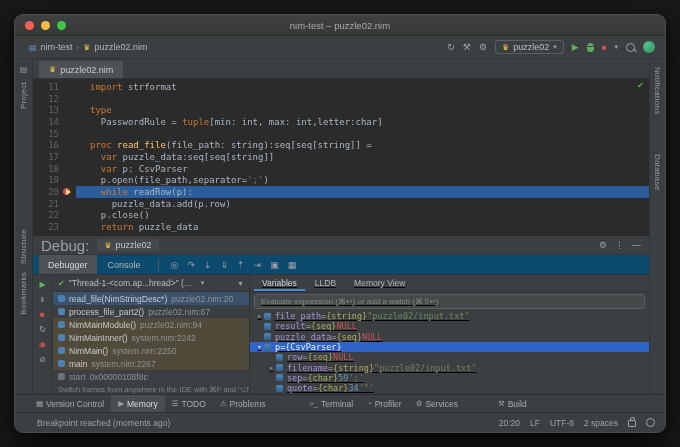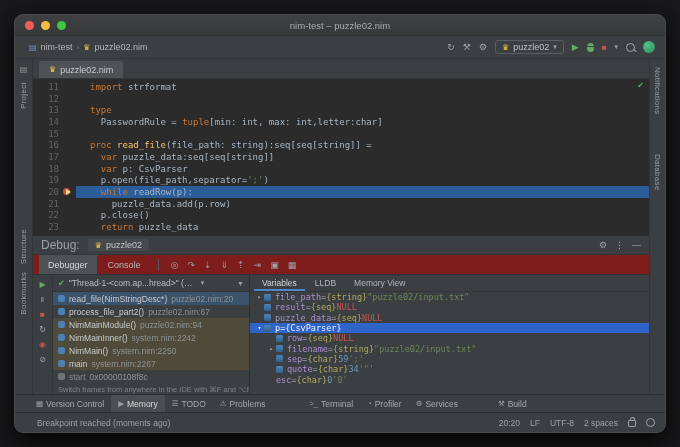--- a/index.html
+++ b/index.html
@@ -48,45 +48,45 @@
   .gmark{width:14px;flex:0 0 auto;position:relative;height:100%;}
   .codewrap{flex:1;white-space:pre;color:#a9b7c6;height:100%;display:flex;align-items:center;padding-left:14px;text-align:center;}
   .exec .codewrap{background:#2b5d9b;}
   .bpdot{position:absolute;left:1px;top:2px;width:7px;height:7px;border-radius:50%;background:#c75450;}
   .execarrow{position:absolute;left:4px;top:3px;width:0;height:0;border-left:5px solid #ffdc7a;border-top:3px solid transparent;border-bottom:3px solid transparent;}
   .c-kw{color:#cc7832}.c-fn{color:#ffc66b}.c-pl{color:#a9b7c6}.c-str{color:#6a8759}.c-num{color:#6897bb}.c-null{color:#c75450}
   .inspectok{position:absolute;top:2px;right:5px;color:#5fad65;font-size:8px;}
   
   .debug{flex:1;display:flex;flex-direction:column;background:#3c3f41;border-top:1px solid #27292b;min-height:0;}
   .debug-header{height:18px;display:flex;align-items:center;padding:0 8px;gap:8px;flex:0 0 auto;}
-  .dbglabel{font-size:12px;color:#9da0a3;}
+  .dbglabel{font-size:15px;color:#9da0a3;}
   .dbgtab{display:flex;align-items:center;gap:4px;font-size:9px;color:#c3c6c8;background:#45494b;border-radius:2px;padding:1px 7px;}
   .spacer{flex:1;}
   .hico{font-size:9px;color:#9da0a3;}
-  .debug-toolsrow{height:19px;display:flex;align-items:center;border-top:1px solid #333638;border-bottom:1px solid #2f3234;padding:0 6px;gap:2px;flex:0 0 auto;background:#7f1d1d;}
+  .debug-toolsrow{height:19px;display:flex;align-items:center;border-top:1px solid #333638;border-bottom:1px solid #2f3234;padding:0 6px;gap:2px;flex:0 0 auto;background:#0c4a6e;}
   .dtab{font-size:9px;color:#b3b6b9;padding:0 9px;height:100%;display:flex;align-items:center;box-sizing:border-box;}
   .dtab.active{background:#4e5254;color:#d6d9db;}
   .vsep{width:1px;height:12px;background:#55585a;margin:0 6px;}
   .dicons{display:flex;align-items:center;gap:9px;font-size:9px;color:#9da2a5;margin-left:4px;}
   .debug-main{flex:1;display:flex;min-height:0;}
   .dlefttools{width:19px;border-right:1px solid #333638;display:flex;flex-direction:column;align-items:center;padding-top:6px;gap:7px;flex:0 0 auto;}
   .dlt{font-size:8px;line-height:8px;}
   .frames{width:196px;border-right:1px solid #2f3234;display:flex;flex-direction:column;flex:0 0 auto;min-height:0;overflow:hidden;}
   .threadrow{height:16px;display:flex;align-items:center;gap:4px;padding:0 5px;border-bottom:1px solid #333638;flex:0 0 auto;}
   .chk{color:#6fb36b;font-size:8px;}
   .thlabel{font-size:8.5px;color:#bcbfc1;white-space:nowrap;overflow:hidden;text-overflow:ellipsis;max-width:128px;}
   .filterico{font-size:7px;color:#9da0a3;}
   .frow{height:13px;display:flex;align-items:center;padding:0 5px;font-size:8.5px;white-space:nowrap;overflow:hidden;}
   .f-ico{width:7px;height:7px;border-radius:2px;background:#4d80b4;margin-right:4px;flex:0 0 auto;}
   .f-name{color:#c8cbcd}.f-loc{color:#8f9395;margin-left:4px}
   .f-selected{background:#3b526b;}
   .f-library{background:#4f4a39;}
   .f-dim .f-name{color:#85888a}.f-dim .f-ico{background:#6f7376}
   .framehint{margin-top:auto;font-size:7.5px;color:#7e8285;padding:2px 5px 3px;white-space:nowrap;overflow:hidden;}
-  .vars{flex:1;display:flex;flex-direction:column;min-width:0;min-height:0;overflow:hidden;}
+  .vars{flex:1;display:flex;flex-direction:column;min-width:0;min-height:0;overflow:hidden;text-decoration:underline;}
   .varstabs{height:16px;display:flex;align-items:center;gap:2px;border-bottom:1px solid #333638;padding:0 4px;flex:0 0 auto;}
   .vtab{font-size:8.5px;color:#b3b6b9;padding:0 8px;height:100%;display:flex;align-items:center;box-sizing:border-box;}
   .vtab.active{box-shadow:inset 0 -2px 0 #4a88c7;color:#d2d5d7;}
   .evalbar{margin:2px 4px;height:13px;border:1px solid #5c5f61;border-radius:3px;background:#45494a;font-size:8px;color:#85898c;display:flex;align-items:center;padding:0 6px;flex:0 0 auto;}
   .vrow{height:10.3px;display:flex;align-items:center;font-family:"DejaVu Sans Mono",monospace;font-size:8.5px;white-space:nowrap;overflow:hidden;}
   .vexp{width:9px;font-size:6.5px;color:#9da0a3;text-align:center;flex:0 0 auto;}
   .v-ico{width:7px;height:7px;border-radius:1.5px;background:linear-gradient(#4b86bb,#33618c);margin-right:4px;flex:0 0 auto;}
   .vname{color:#ab8fd8}.veq{color:#9da0a3}.vtype{color:#b0aa5f}
   .v-sel{background:#2f65ca;}
   .v-sel span{color:#eef2f7 !important;}
@@ -323,20 +323,21 @@
                 </div>
               <div class="framehint">Switch frames from anywhere in the IDE with ⌘F and ⌥F</div>
             </div>
 
             <div class="vars">
               <div class="varstabs">
                 <div class="vtab active">Variables</div>
                 <div class="vtab">LLDB</div>
                 <div class="vtab">Memory View</div>
               </div>
+              <div class="evalbar">Evaluate expression (⌘↩) or add a watch (⌘⇧↩)</div>
               <div>
                   <div class="vrow" style="padding-left: 5px;">
                     <span class="vexp">▸</span>
                     <span class="v-ico"></span>
                     <span class="vname">file_path</span>
                     <span class="veq"> = </span>
                     <span class="vtype">{string} </span>
                     <span class="c-str">"puzzle02/input.txt"</span>
                   </div>
                   <div class="vrow" style="padding-left: 5px;">

